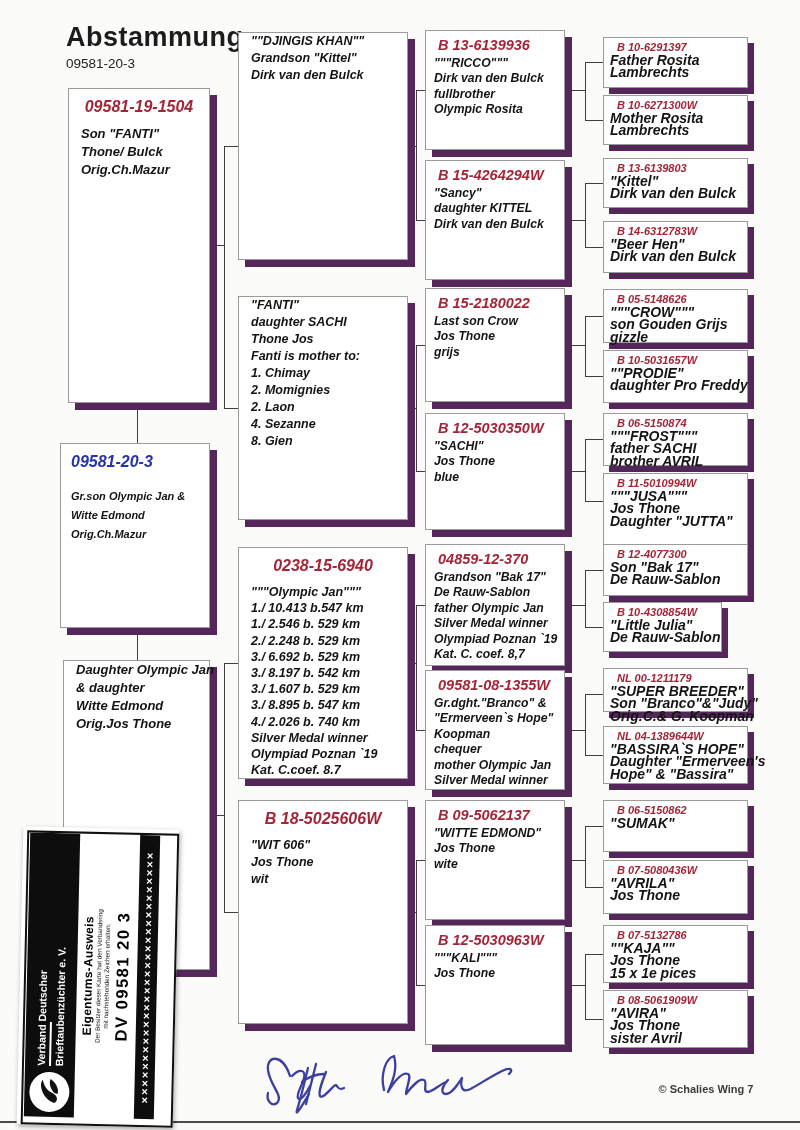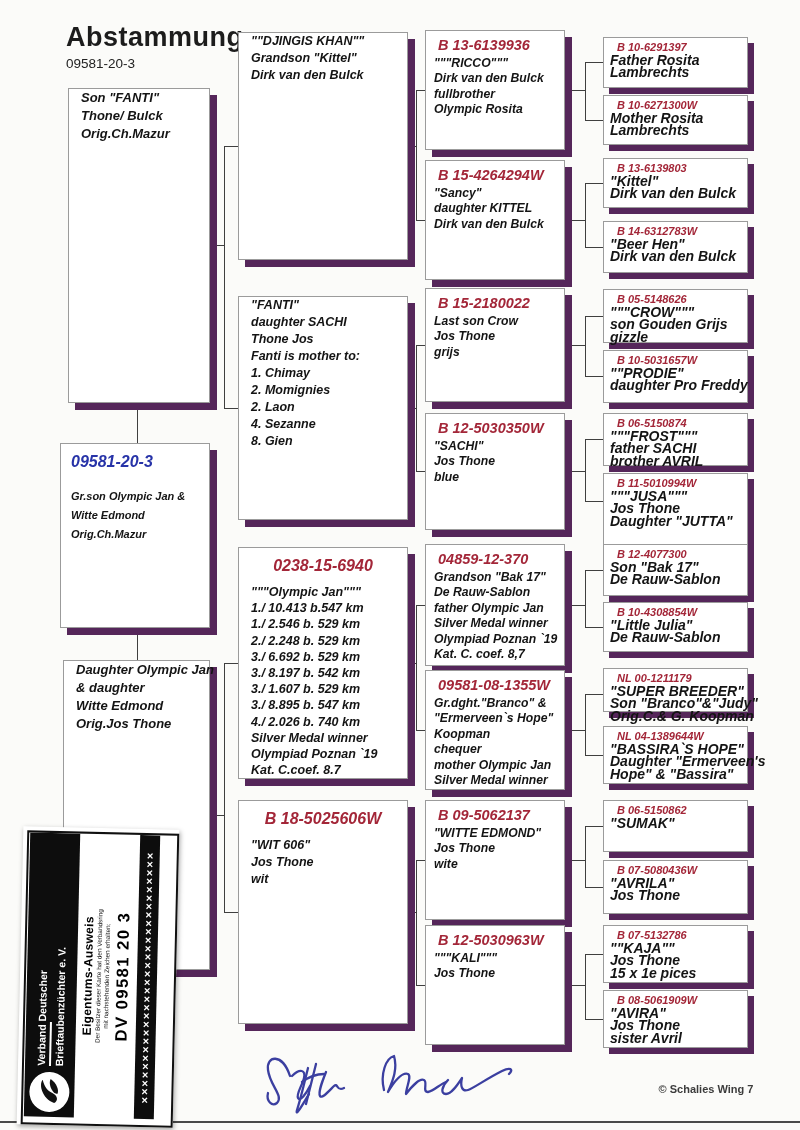--- a/index.html
+++ b/index.html
@@ -124,20 +124,21 @@
     <div class="cline" style="left: 585px; top: 887px; width: 18px; height: 1px;"></div>
     <div class="cline" style="left: 565px; top: 985px; width: 20px; height: 1px;"></div>
     <div class="cline" style="left: 585px; top: 954px; width: 1px; height: 66px;"></div>
     <div class="cline" style="left: 585px; top: 954px; width: 18px; height: 1px;"></div>
     <div class="cline" style="left: 585px; top: 1019px; width: 18px; height: 1px;"></div>
     <div class="cline" style="left: 137px; top: 403px; width: 1px; height: 40px;"></div>
     <div class="cline" style="left: 137px; top: 628px; width: 1px; height: 32px;"></div>
   </div>
 
 <div class="pbox c1" style="left:68px;top:88px;width:142px;height:315px">
+  <div class="ring">09581-19-1504</div>
   <div>
       <div class="tline">Son "FANTI"</div>
       <div class="tline">Thone/ Bulck</div>
       <div class="tline">Orig.Ch.Mazur</div>
     </div>
 </div>
 <div class="pbox c1 subject" style="left:60px;top:443px;width:150px;height:185px">
   <div class="ring">09581-20-3</div>
   <div>
       <div class="tline">Gr.son Olympic Jan &amp;</div>
@@ -330,21 +331,21 @@
       <div class="tline">Daughter "JUTTA"</div>
     </div>
 </div>
 <div class="pbox c4" style="left:603px;top:544px;width:145px;height:52px">
   <div class="ring">B 12-4077300</div>
   <div>
       <div class="tline">Son "Bak 17"</div>
       <div class="tline">De Rauw-Sablon</div>
     </div>
 </div>
-<div class="pbox c4" style="left:603px;top:602px;width:145px;height:50px">
+<div class="pbox c4" style="left:603px;top:602px;width:119px;height:50px">
   <div class="ring">B 10-4308854W</div>
   <div>
       <div class="tline">"Little Julia"</div>
       <div class="tline">De Rauw-Sablon</div>
     </div>
 </div>
 <div class="pbox c4" style="left:603px;top:668px;width:145px;height:44px">
   <div class="ring">NL 00-1211179</div>
   <div>
       <div class="tline">"SUPER BREEDER"</div>

